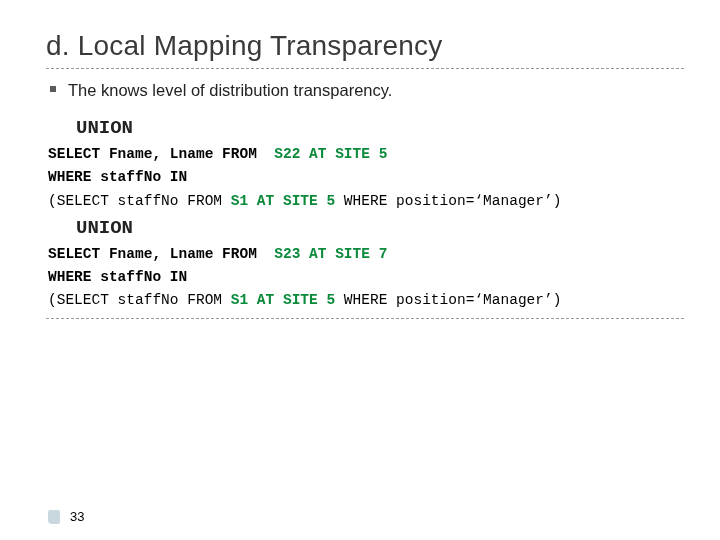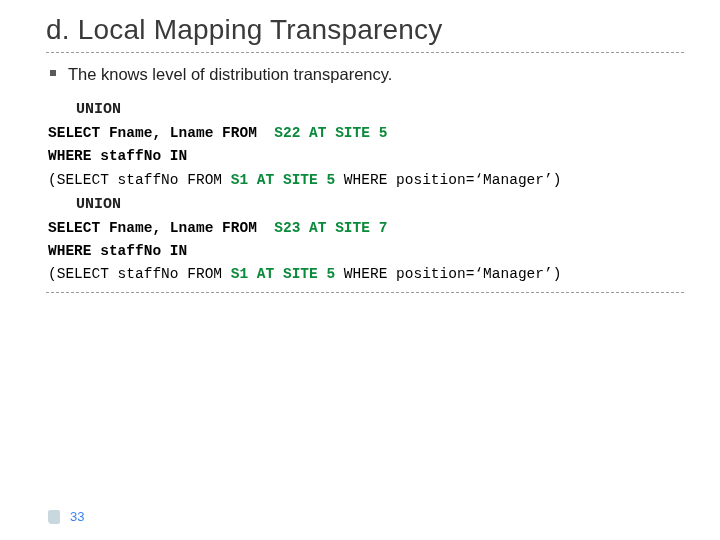--- a/index.html
+++ b/index.html
@@ -6,21 +6,21 @@
     margin: 0;
     padding: 0;
     width: 720px;
     height: 540px;
     background: #ffffff;
     font-family: Arial, Helvetica, sans-serif;
     color: #222;
   }
   .slide {
     box-sizing: border-box;
-    padding: 8px 36px 10px 46px;
+    padding: 24px 36px 10px 46px;
     width: 720px;
     height: 540px;
     position: relative;
   }
   .title {
     font-size: 28px;
     font-weight: 400;
     color: #3a3a3a;
     margin: 6px 0 6px 0;
     letter-spacing: 0.2px;
@@ -64,37 +64,37 @@
     line-height: 1.6;
     white-space: pre;
     color: #000;
     margin-left: 2px;
   }
   .code b { font-weight: bold; }
   .code .hl { color: #0a8a3a; font-weight: bold; }
   .union {
     font-family: "Courier New", Courier, monospace;
     font-weight: bold;
-    font-size: 15px;
+    font-size: 19px;
     margin: 4px 0 4px 30px;
   }
   .end-dashed {
     border: none;
     border-top: 1.5px dashed #9a9a9a;
     margin: 6px 0 4px 0;
   }
   .footer {
     position: absolute;
     left: 48px;
     bottom: 16px;
     display: flex;
     align-items: center;
     gap: 10px;
     font-size: 13px;
-    color: #3b82f6;
+    color: #000000;
   }
   .footer .chip {
     width: 12px;
     height: 14px;
     background: #c9d7de;
     border-radius: 2px 2px 2px 4px;
   }
 </style>
 </head>
 <body>

